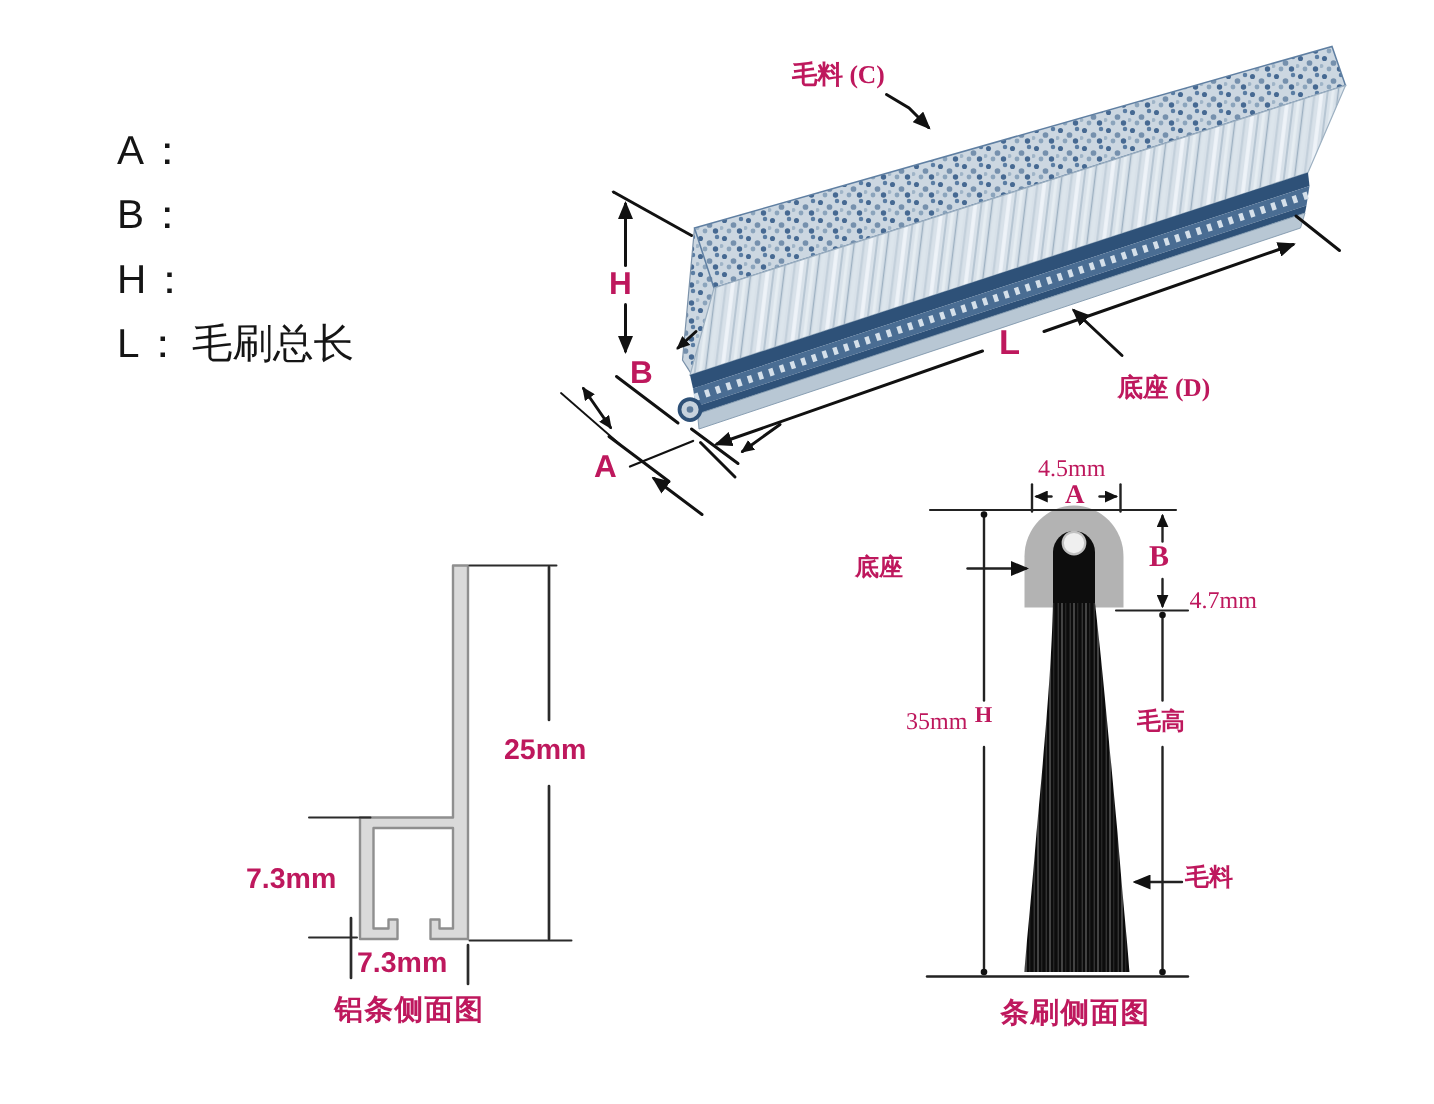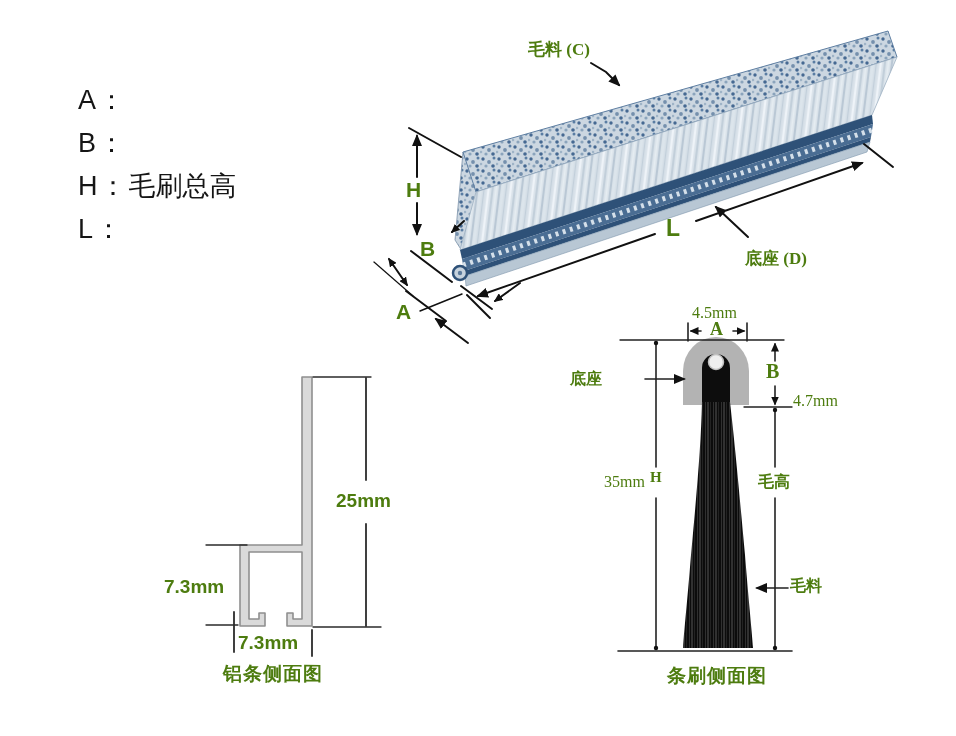--- a/index.html
+++ b/index.html
@@ -1,19 +1,19 @@
 <!DOCTYPE html>
 <html><head>
 <meta charset="utf-8">
 <style>
   html,body{margin:0;padding:0;background:#fff;}
   .canvas{position:relative;width:956px;height:736px;background:#ffffff;overflow:hidden;
           font-family:"Liberation Sans",sans-serif;color:#151515;}
   .art{position:absolute;left:0;top:0;}
-  .lbl{position:absolute;white-space:nowrap;color:#4d7c0f;line-height:1;}
+  .lbl{position:absolute;white-space:nowrap;color:#be185d;line-height:1;}
   .sans-b{font-family:"Liberation Sans",sans-serif;font-weight:bold;}
   .serif{font-family:"Liberation Serif","DejaVu Serif",serif;text-align:right;}
   .serif-b{font-family:"Liberation Serif","DejaVu Serif",serif;font-weight:bold;}
   .legend{position:absolute;left:78px;top:82px;}
   .legend-row{height:43px;font-size:27px;display:flex;align-items:flex-start;}
   .legend-key{font-family:"Liberation Sans",sans-serif;letter-spacing:2px;min-width:50px;}
   .legend-text{font-family:"Liberation Serif","DejaVu Serif",serif;}
   .dimH-wrap{display:flex;align-items:flex-start;}
   .raised{transform:translateY(-4px);margin-left:5px;}
 </style>
@@ -146,24 +146,24 @@
 
   <div class="legend">
     <div class="legend-row">
       <span class="legend-key">A：</span>
     </div>
     <div class="legend-row">
       <span class="legend-key">B：</span>
     </div>
     <div class="legend-row">
       <span class="legend-key">H：</span>
-      <span class="legend-text">毛刷总高</span>
     </div>
     <div class="legend-row">
       <span class="legend-key">L：</span>
+      <span class="legend-text">毛刷总长</span>
     </div>
   </div>
 
   <div class="lbl serif-b" style="left:528px;top:41px;font-size:17px;">毛料 (C)</div>
   <div class="lbl serif-b" style="left:745px;top:228px;font-size:17px;margin-top:22px;">底座 (D)</div>
   <div class="lbl sans-b" style="left:406px;top:179px;font-size:21px;">H</div>
   <div class="lbl sans-b" style="left:420px;top:238px;font-size:21px;">B</div>
   <div class="lbl sans-b" style="left:396px;top:301px;font-size:21px;">A</div>
   <div class="lbl sans-b" style="left:666px;top:217px;font-size:23px;">L</div>
 

